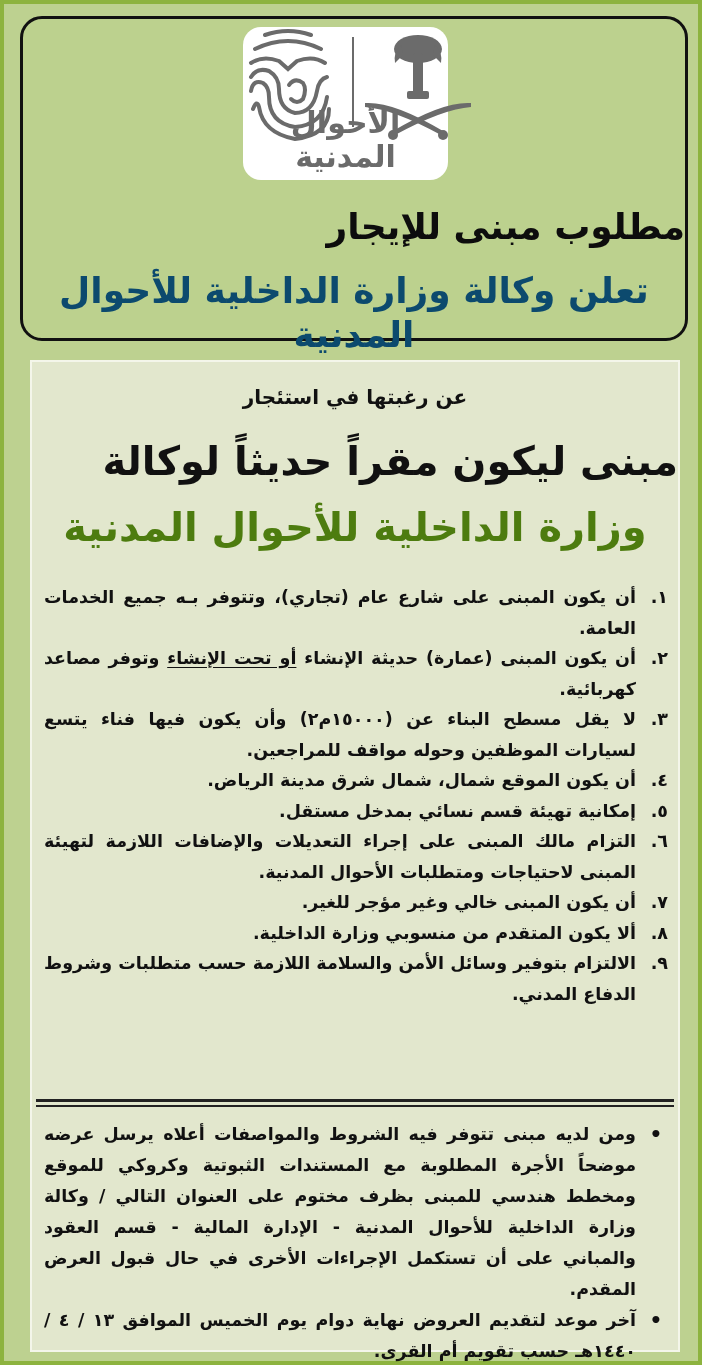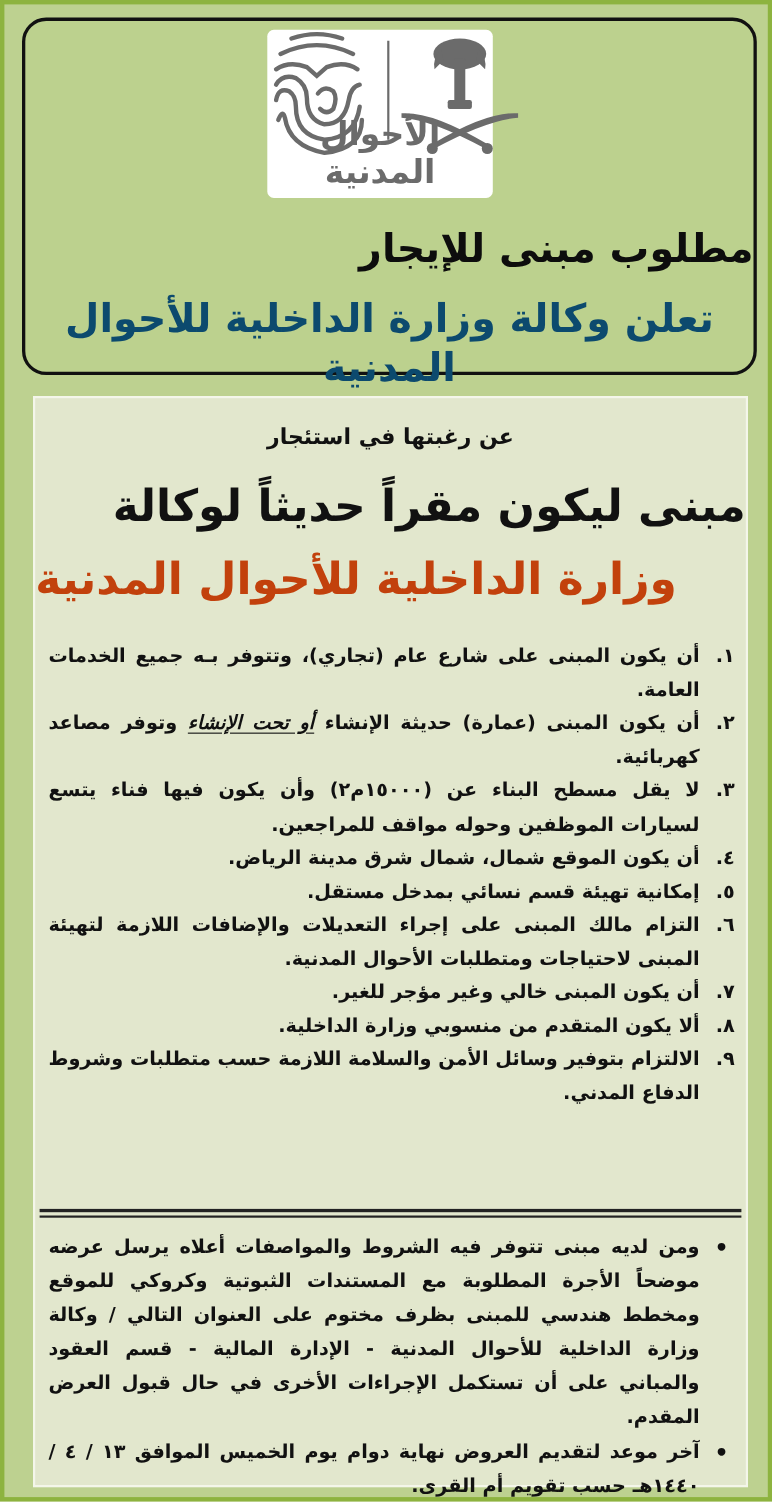--- a/index.html
+++ b/index.html
@@ -17,21 +17,21 @@
   }
   .header-box {
     position: absolute; left: 16px; top: 12px; width: 668px; height: 325px;
     border: 3px solid #111;
     border-radius: 22px;
     background: #bcd18e;
   }
   .logo-card {
     position: absolute; left: 220px; top: 8px; width: 205px; height: 153px;
     background: #ffffff;
-    border-radius: 6px;
+    border-radius: 18px;
   }
   .logo-card svg { position: absolute; left: 0; top: 0; }
   .logo-text {
     position: absolute; left: 0; right: 0; bottom: 6px;
     text-align: center; direction: rtl;
     font-family: "DejaVu Sans", sans-serif;
     font-weight: bold; font-size: 30px; color: #6b6b6b; letter-spacing: 0px;
     line-height: 34px;
   }
   .title-1 {
@@ -54,39 +54,39 @@
     text-align: center; direction: rtl;
     font-weight: bold; font-size: 20px; line-height: 42px; color: #111;
   }
   .intro-2 {
     position: absolute; left: 0; right: 0; top: 72px;
     text-align: right; direction: rtl;
     font-weight: bold; font-size: 40px; line-height: 54px; color: #111;
   }
   .intro-3 {
     position: absolute; left: 0; right: 0; top: 138px;
-    text-align: left; direction: rtl;
-    font-weight: bold; font-size: 40px; line-height: 54px; color: #c2410c;
+    text-align: center; direction: rtl;
+    font-weight: bold; font-size: 40px; line-height: 54px; color: #4d7c0f;
   }
   .conditions {
     position: absolute; left: 12px; right: 10px; top: 220px;
     direction: rtl; text-align: right;
   }
   .cond-heading {
     font-weight: bold; font-size: 21px; line-height: 34px; color: #111;
   }
   .cond-list { list-style: none; }
   .cond-item {
     display: flex; flex-direction: row; direction: rtl;
     font-weight: bold; font-size: 17.5px; line-height: 30.5px; color: #111;
     text-align: justify;
   }
   .cond-num { flex: 0 0 32px; white-space: nowrap; }
   .cond-text { flex: 1 1 auto; }
-  .cond-text u { text-decoration: underline; text-underline-offset: 3px; font-style: italic; }
+  .cond-text u { text-decoration: underline; text-underline-offset: 3px; }
   .divider {
     position: absolute; left: 4px; right: 4px; top: 737px; height: 8px;
     border-top: 3px solid #222; border-bottom: 2px solid #222;
   }
   .bullets {
     position: absolute; left: 12px; right: 10px; top: 757px;
     direction: rtl; text-align: right; list-style: none;
   }
   .bullet-item {
     display: flex; flex-direction: row; direction: rtl;

